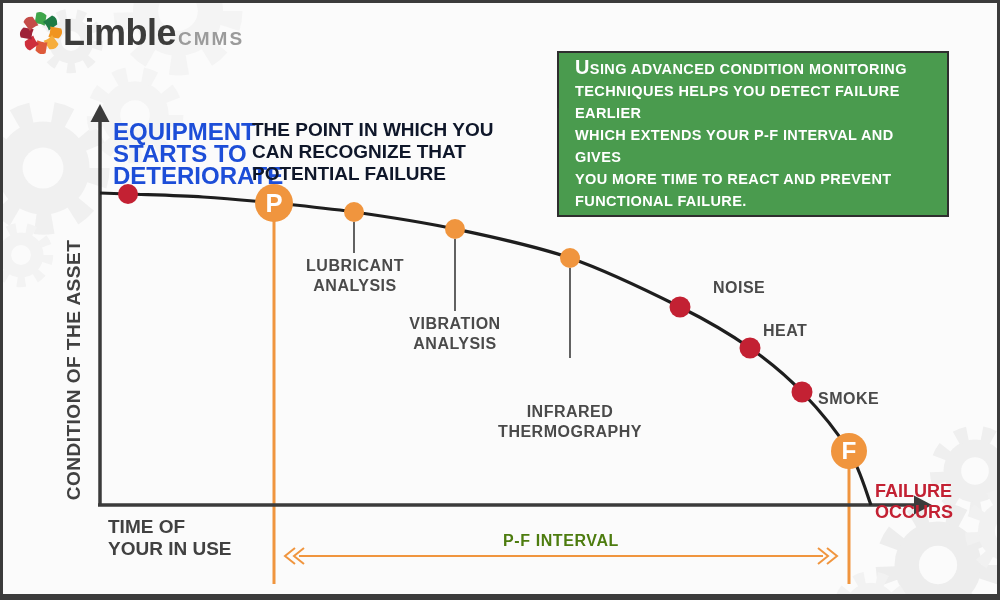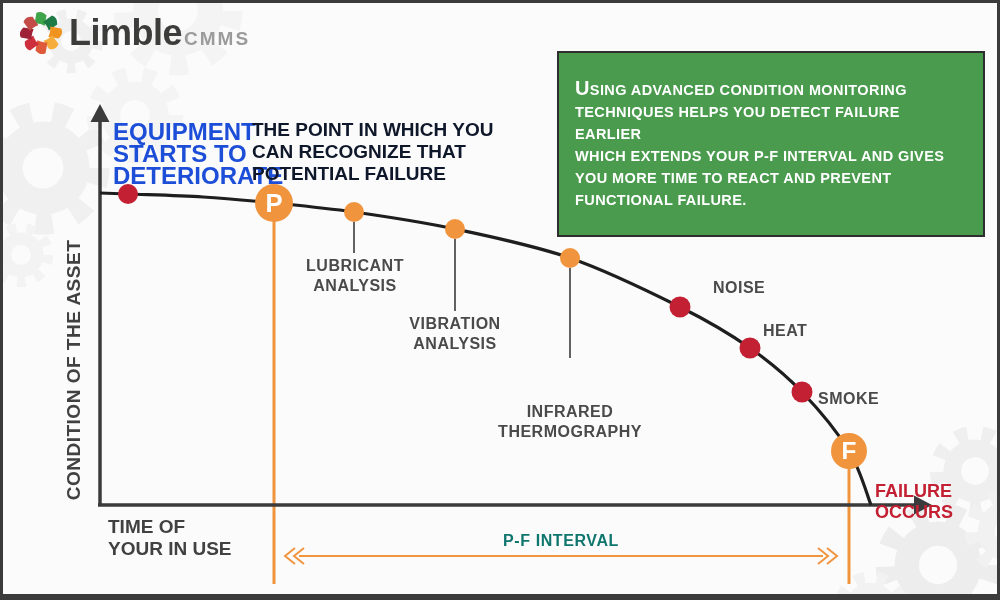--- a/index.html
+++ b/index.html
@@ -5,45 +5,45 @@
   html,body{margin:0;padding:0;background:#ffffff;}
   .canvas{
     position:relative;width:1000px;height:600px;box-sizing:border-box;
     border:3px solid #3b3b3b;border-bottom-width:6px;background:#fbfbfb;
     overflow:hidden;font-family:"Liberation Sans",sans-serif;
   }
   #diagram-svg{position:absolute;left:0;top:0;z-index:1;}
 
   
   .logo{position:absolute;left:16px;top:8px;display:flex;align-items:center;z-index:5;}
-  .logo-text{display:flex;align-items:baseline;margin-left:6px;}
+  .logo-text{display:flex;align-items:baseline;}
   .logo-brand{font-size:36px;font-weight:bold;color:#3c3c3b;letter-spacing:-0.5px;}
   .logo-suffix{font-size:19px;font-weight:bold;color:#9b9b9b;letter-spacing:2px;margin-left:2px;}
 
   
   .info-box{
-    position:absolute;left:554px;top:48px;width:428px;box-sizing:border-box;z-index:4;
+    position:absolute;left:554px;top:48px;width:392px;box-sizing:border-box;z-index:4;
     background:#4a9b4e;border:2px solid #2e2e2e;color:#ffffff;
     font-weight:bold;font-size:14.5px;line-height:22px;letter-spacing:0.4px;
-    padding:24px 16px;white-space:pre-line;
+    padding:3px 16px;white-space:pre-line;
   }
   .info-box::first-letter{font-size:20px;}
 
   
   .label{position:absolute;white-space:pre-line;font-weight:bold;z-index:3;}
   .lbl-equipment{left:110px;top:118px;color:#1d4ed8;font-size:24px;line-height:22px;}
   .lbl-potential{left:249px;top:116px;color:#0f172a;font-size:19px;line-height:22px;}
   .lbl-lubricant{left:278px;top:253px;width:148px;text-align:center;color:#4a4a4a;font-size:16px;line-height:20px;letter-spacing:0.5px;}
   .lbl-vibration{left:378px;top:311px;width:148px;text-align:center;color:#4a4a4a;font-size:16px;line-height:20px;letter-spacing:0.5px;}
   .lbl-infrared{left:477px;top:358px;width:180px;text-align:center;color:#4a4a4a;font-size:16px;line-height:20px;letter-spacing:0.5px;margin-top:41px;}
   .lbl-noise{left:688px;top:276px;color:#4a4a4a;font-size:16px;letter-spacing:0.5px;margin-left:22px;}
   .lbl-heat{left:760px;top:319px;color:#4a4a4a;font-size:16px;letter-spacing:0.5px;}
   .lbl-smoke{left:815px;top:363px;color:#4a4a4a;font-size:16px;letter-spacing:0.5px;margin-top:24px;}
   .lbl-failure{left:872px;top:430px;color:#c32133;font-size:18px;line-height:21px;margin-top:48px;}
-  .lbl-pfinterval{left:478px;top:529px;width:160px;text-align:center;color:#0f766e;font-size:16px;letter-spacing:0.6px;}
+  .lbl-pfinterval{left:478px;top:529px;width:160px;text-align:center;color:#4d7c0f;font-size:16px;letter-spacing:0.6px;}
   .lbl-time{left:105px;top:513px;color:#414141;font-size:19px;line-height:22px;}
   .lbl-condition{left:-79px;top:356px;width:300px;height:22px;text-align:center;color:#414141;
     font-size:19px;letter-spacing:0.5px;transform:rotate(-90deg);}
 
   
   .milestone{
     position:absolute;border-radius:50%;background:#f0953e;color:#ffffff;
     display:flex;align-items:center;justify-content:center;font-weight:bold;z-index:4;
   }
 </style>

